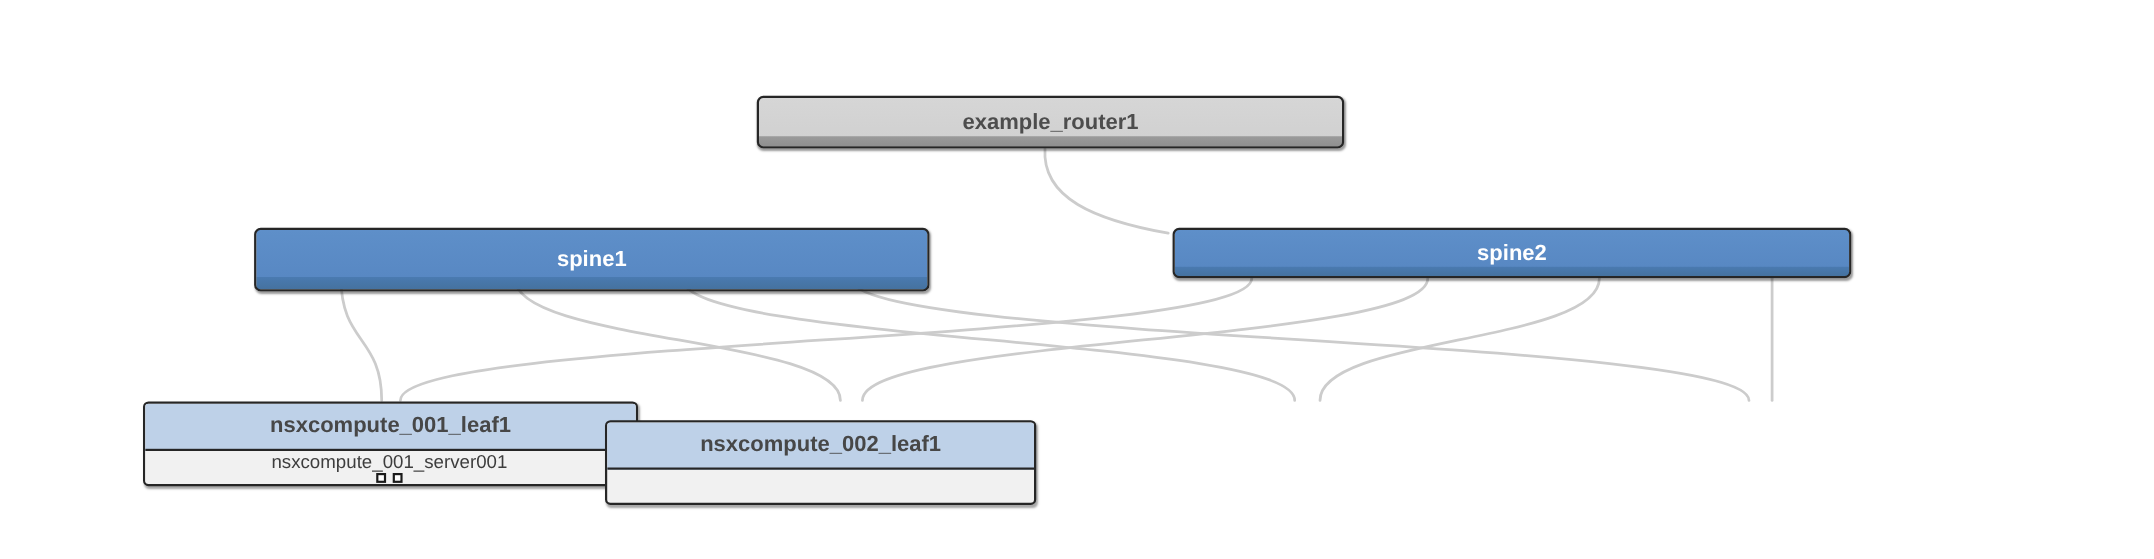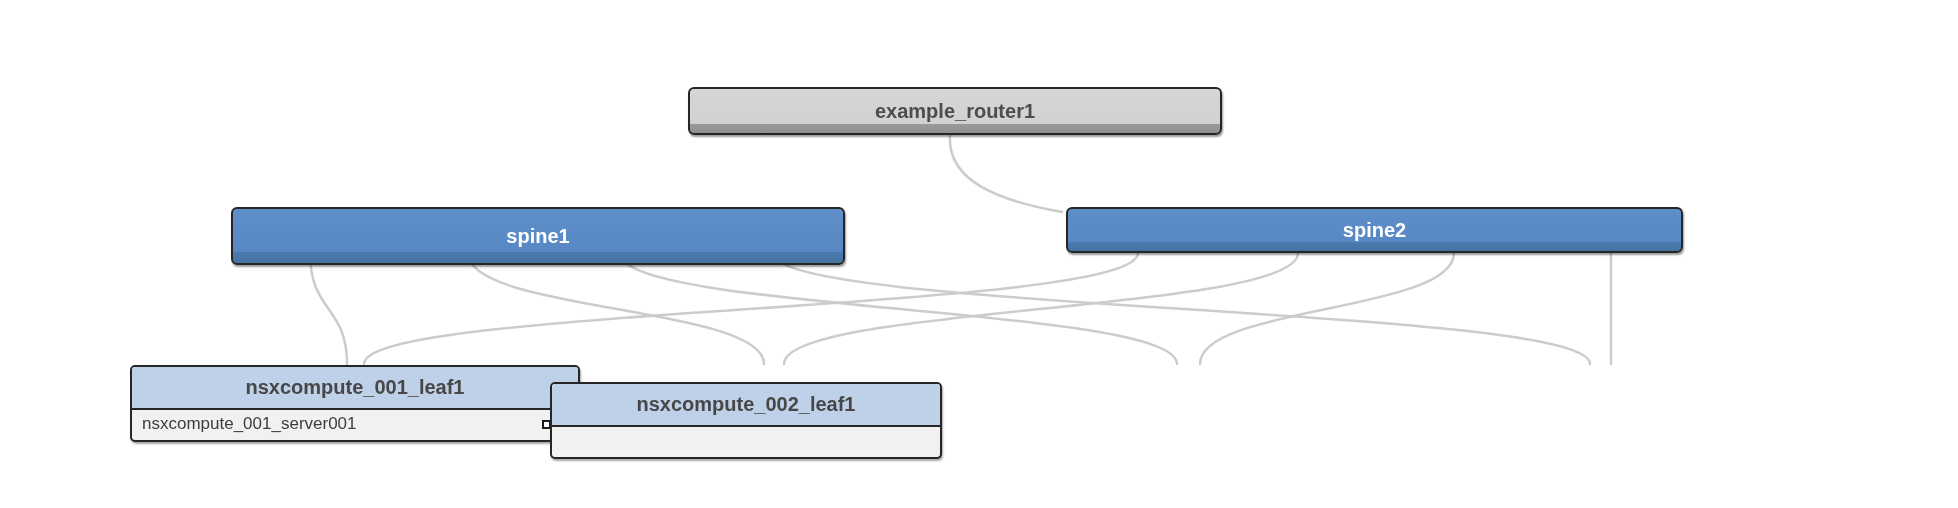--- a/index.html
+++ b/index.html
@@ -76,20 +76,21 @@
     justify-content: center;
   }
   .leaf-header .node-label { color: #474747; }
   .leaf-row {
     height: 28px;
     background: #f1f1f1;
     display: flex;
     align-items: center;
     justify-content: space-between;
     padding: 0 12px 0 10px;
+    flex-direction: column;
   }
   .server-label {
     font-size: 17px;
     color: #3d3d3d;
     white-space: nowrap;
   }
   .ports {
     display: flex;
     gap: 6px;
     align-items: center;

